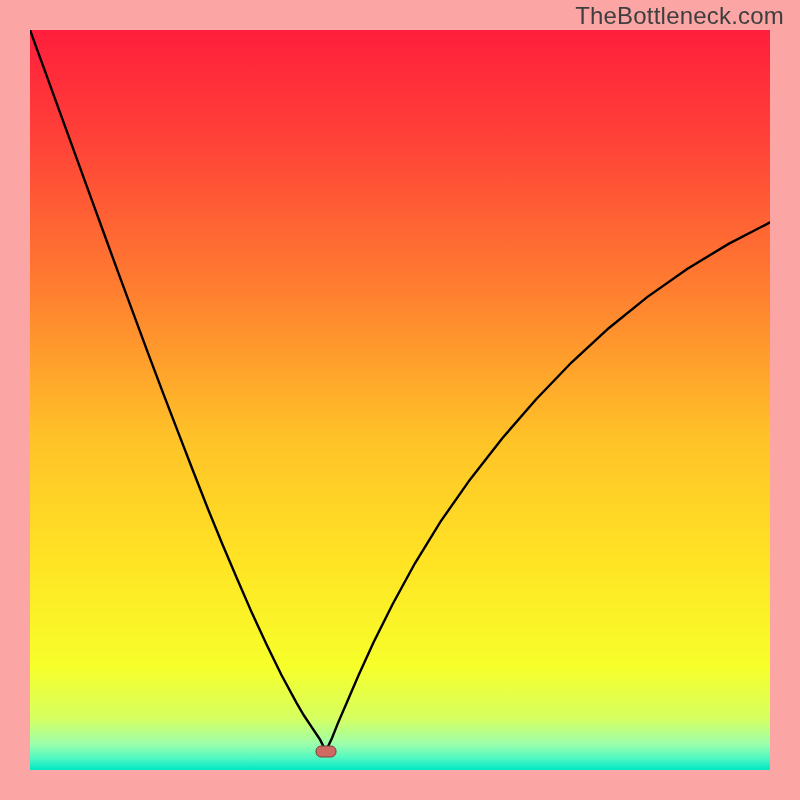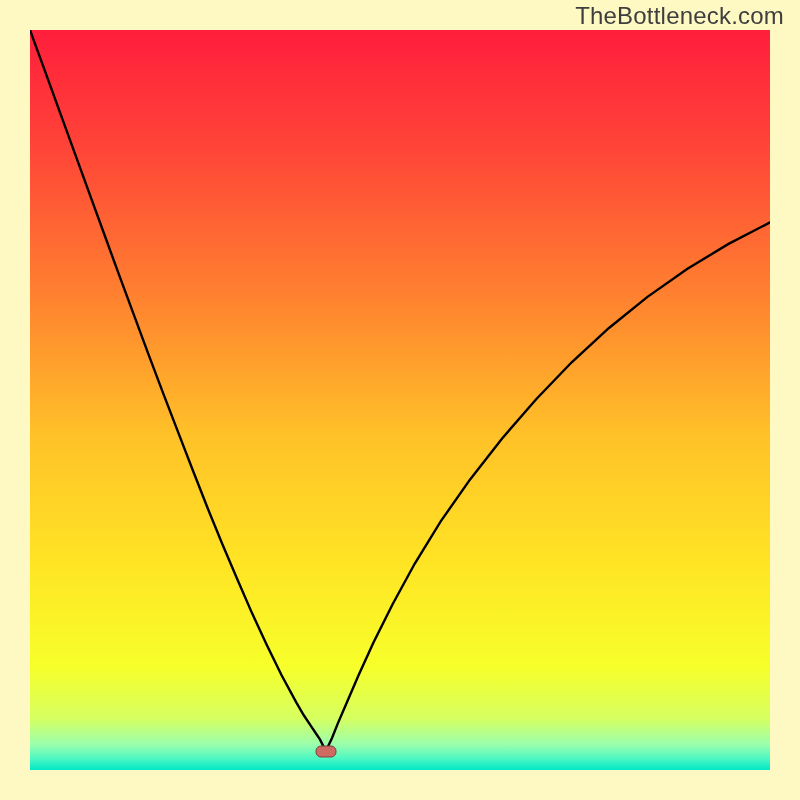--- a/index.html
+++ b/index.html
@@ -8,21 +8,21 @@
     width: 800px;
     height: 800px;
     background: #000000;
     font-family: Arial, Helvetica, sans-serif;
     overflow: hidden;
   }
   .frame {
     position: relative;
     width: 800px;
     height: 800px;
-    background: #fef9c3;
+    background: #fca5a5;
   }
   .watermark {
     position: absolute;
     top: 2px;
     right: 16px;
     color: #3e3e3e;
     font-size: 24px;
     font-weight: 500;
     letter-spacing: 0.2px;
     user-select: none;

